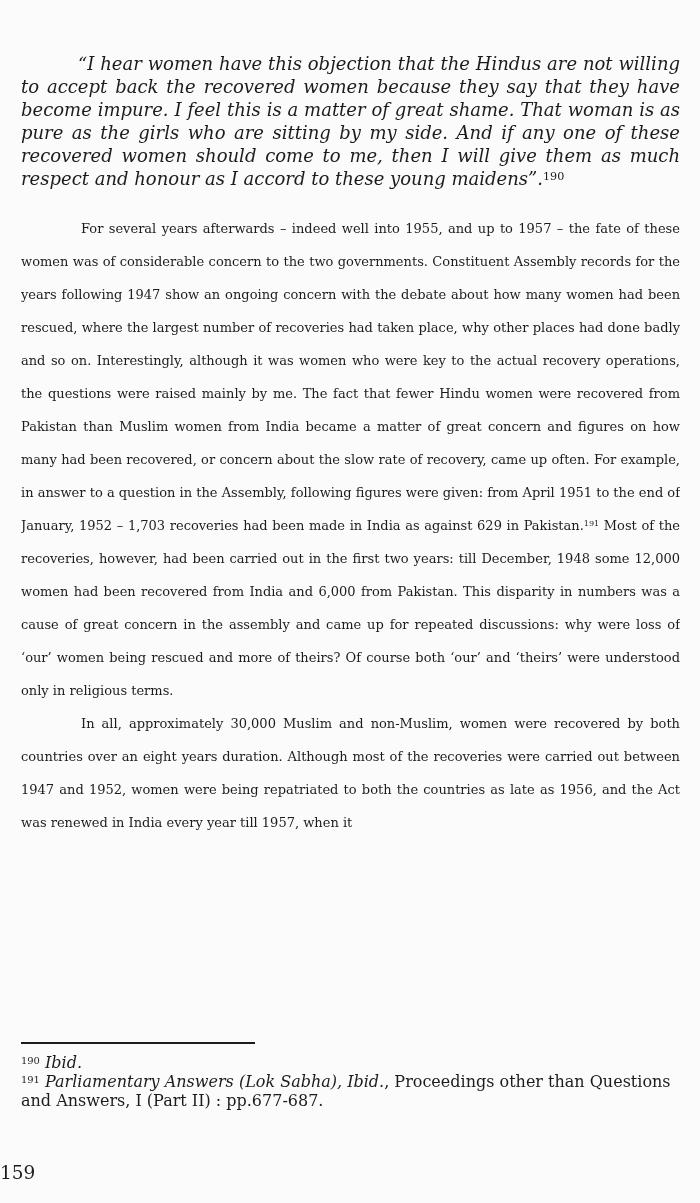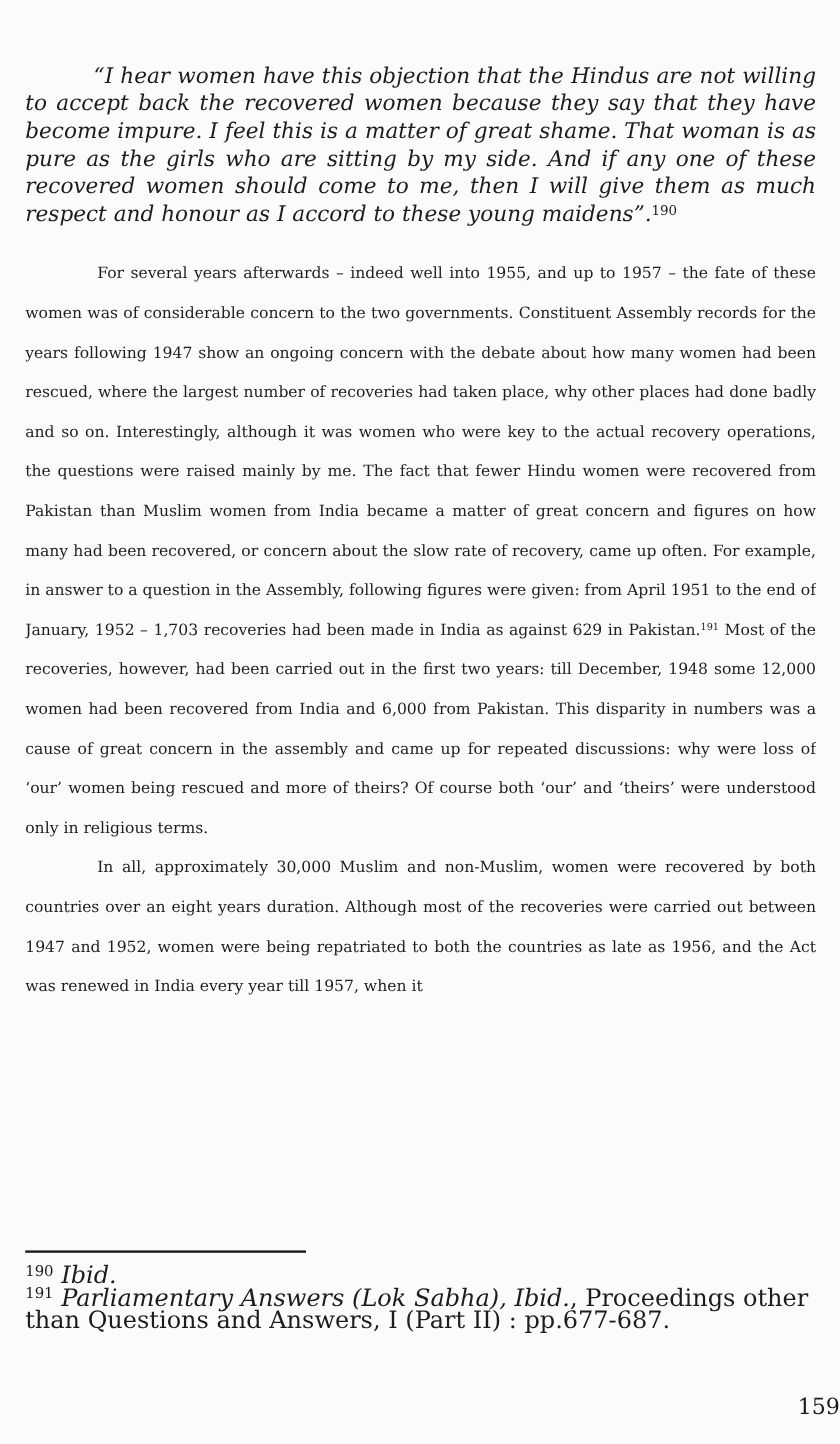--- a/index.html
+++ b/index.html
@@ -51,32 +51,32 @@
     right: 20px;
     top: 1042px;
   }
   .fn-rule {
     width: 234px;
     height: 2px;
     background: #1c1c1c;
     margin: 0 0 9px 0;
   }
   .footnote {
-    font-size: 20px;
+    font-size: 16px;
     line-height: 19px;
     margin: 0;
     text-align: left;
   }
   .footnote .fn-italic { font-style: italic; }
   .page-number {
     position: absolute;
     bottom: 20px;
     left: 0;
     width: 100%;
-    text-align: right;
+    text-align: left;
     font-size: 18.5px;
   }
 </style>
 </head>
 <body>
 
 <div class="page">
 
   <div class="content">
 

